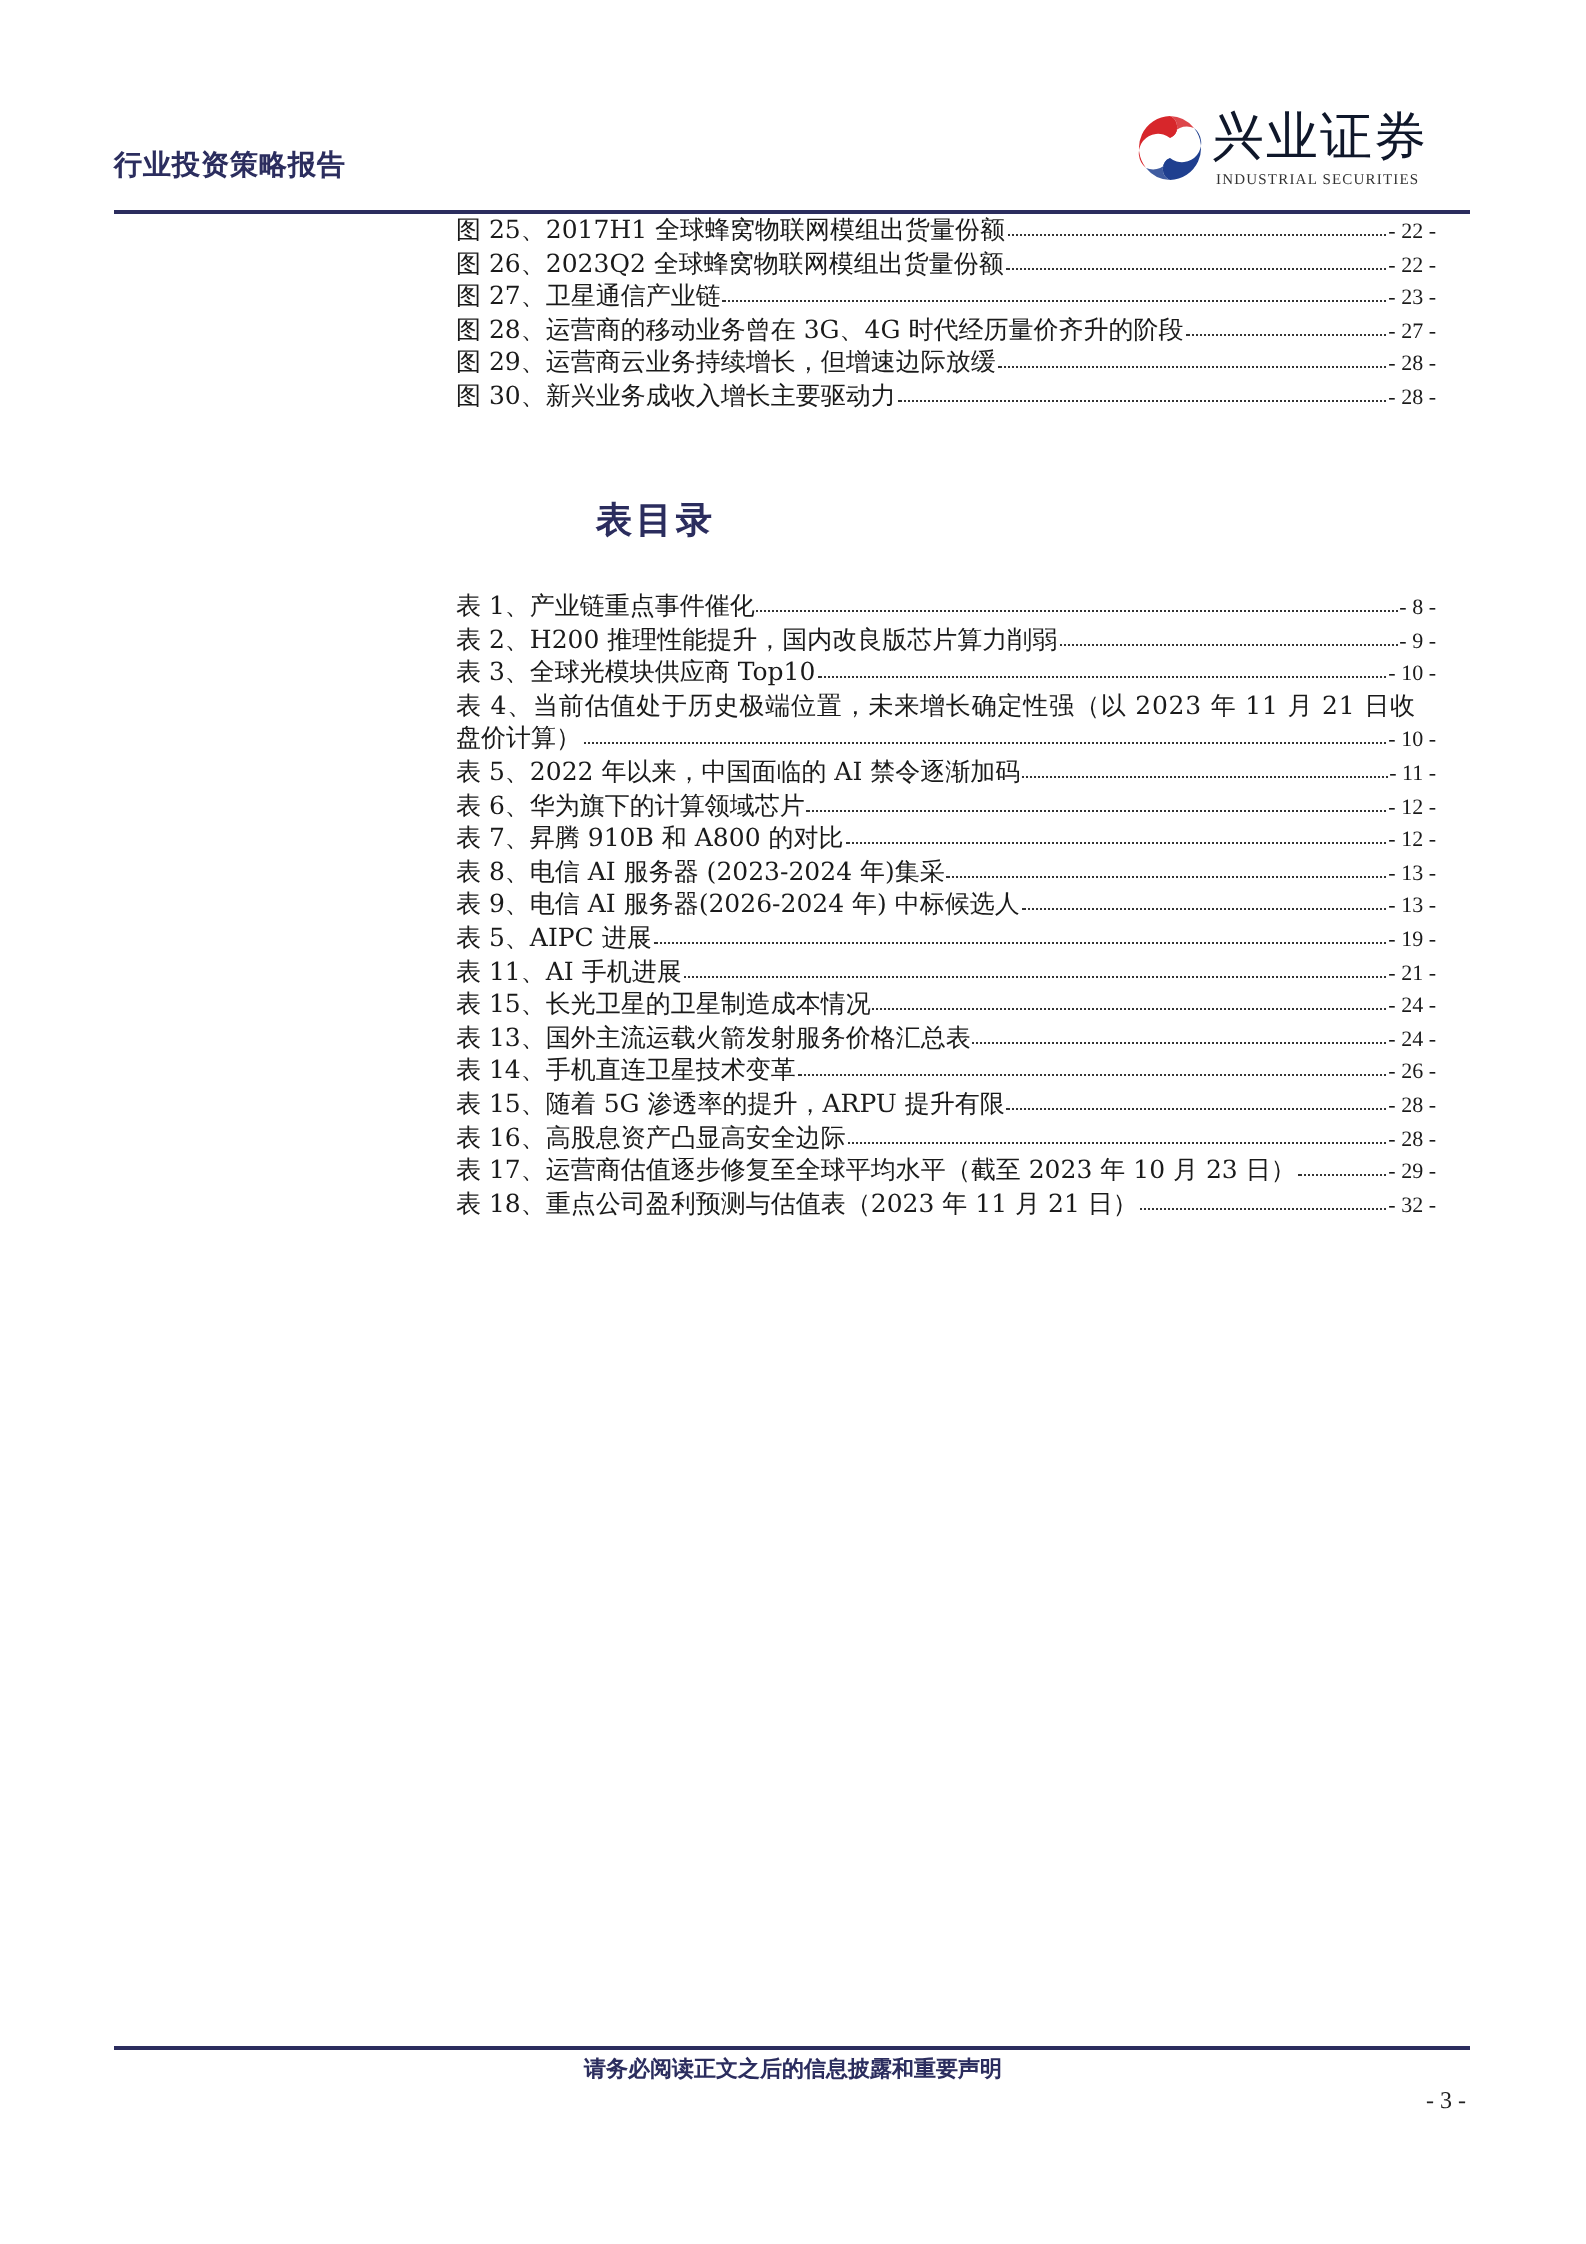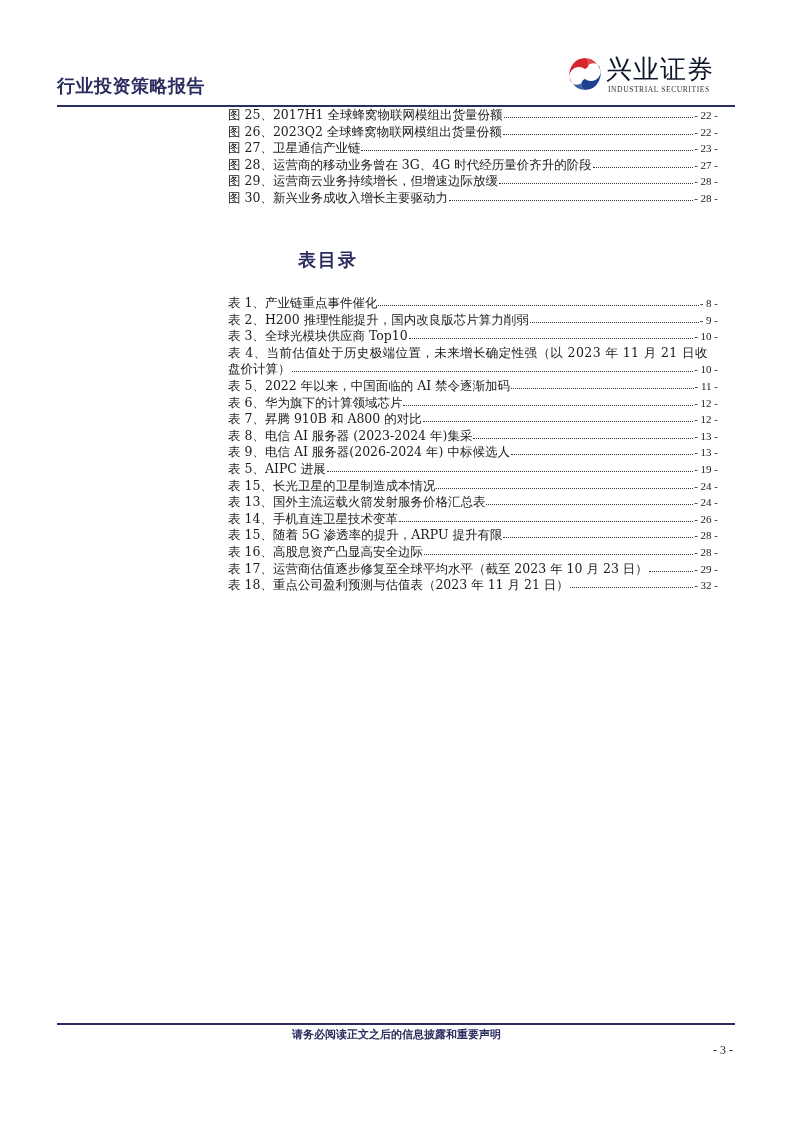--- a/index.html
+++ b/index.html
@@ -4,21 +4,21 @@
   <style>
     html, body { margin: 0; padding: 0; }
     body {
       width: 793px; height: 1122px; position: relative; background: #ffffff;
       font-family: "DejaVu Serif", "Liberation Serif", serif; color: #1a1a1a;
       overflow: hidden;
     }
     .header-label {
       position: absolute; left: 57px; top: 74px;
       font-family: "DejaVu Sans", "Liberation Sans", sans-serif;
-      font-weight: bold; font-size: 18px; color: #2b2d5e; letter-spacing: 0.5px;
+      font-weight: bold; font-size: 14px; color: #2b2d5e; letter-spacing: 0.5px;
     }
     .logo { position: absolute; left: 568px; top: 55px; width: 170px; height: 44px; }
     .logo-mark { position: absolute; left: 0; top: 2px; width: 34px; height: 34px; }
     .logo-cn {
       position: absolute; left: 38px; top: 0px; font-size: 26px; letter-spacing: 1px;
       font-family: "DejaVu Serif", serif; color: #0f172a; line-height: 28px; white-space: nowrap;
     }
     .logo-en {
       position: absolute; left: 40px; top: 30px; font-size: 7.5px; letter-spacing: 0.6px;
       font-family: "Liberation Serif", serif; color: #333; white-space: nowrap;
@@ -154,20 +154,25 @@
     <span class="toc-text">表 9、电信 AI 服务器(2026-2024 年) 中标候选人</span>
     <span class="toc-dots"></span>
     <span class="toc-page">- 13 -</span>
   </div>
   <div class="toc-row">
     <span class="toc-text">表 5、AIPC 进展</span>
     <span class="toc-dots"></span>
     <span class="toc-page">- 19 -</span>
   </div>
   <div class="toc-row">
+    <span class="toc-text">表 11、AI 手机进展</span>
+    <span class="toc-dots"></span>
+    <span class="toc-page">- 21 -</span>
+  </div>
+  <div class="toc-row">
     <span class="toc-text">表 15、长光卫星的卫星制造成本情况</span>
     <span class="toc-dots"></span>
     <span class="toc-page">- 24 -</span>
   </div>
   <div class="toc-row">
     <span class="toc-text">表 13、国外主流运载火箭发射服务价格汇总表</span>
     <span class="toc-dots"></span>
     <span class="toc-page">- 24 -</span>
   </div>
   <div class="toc-row">

